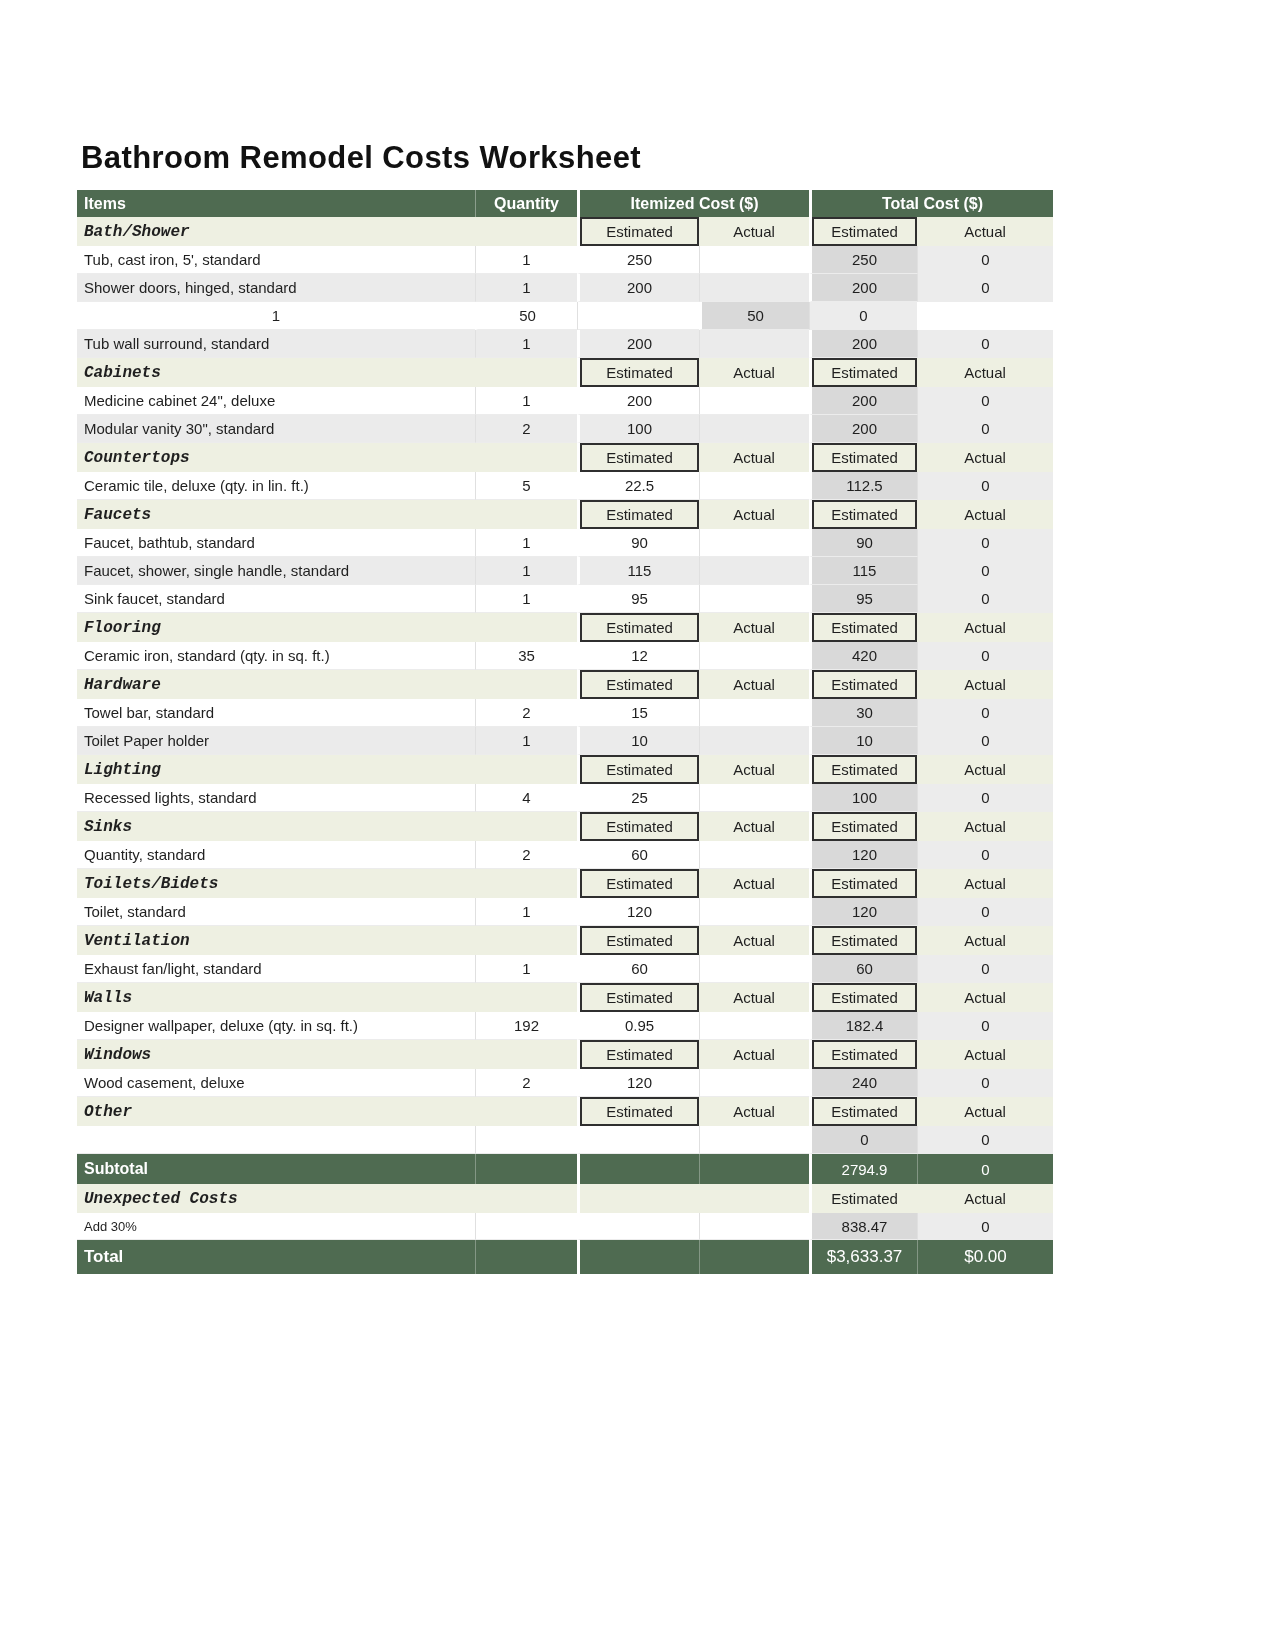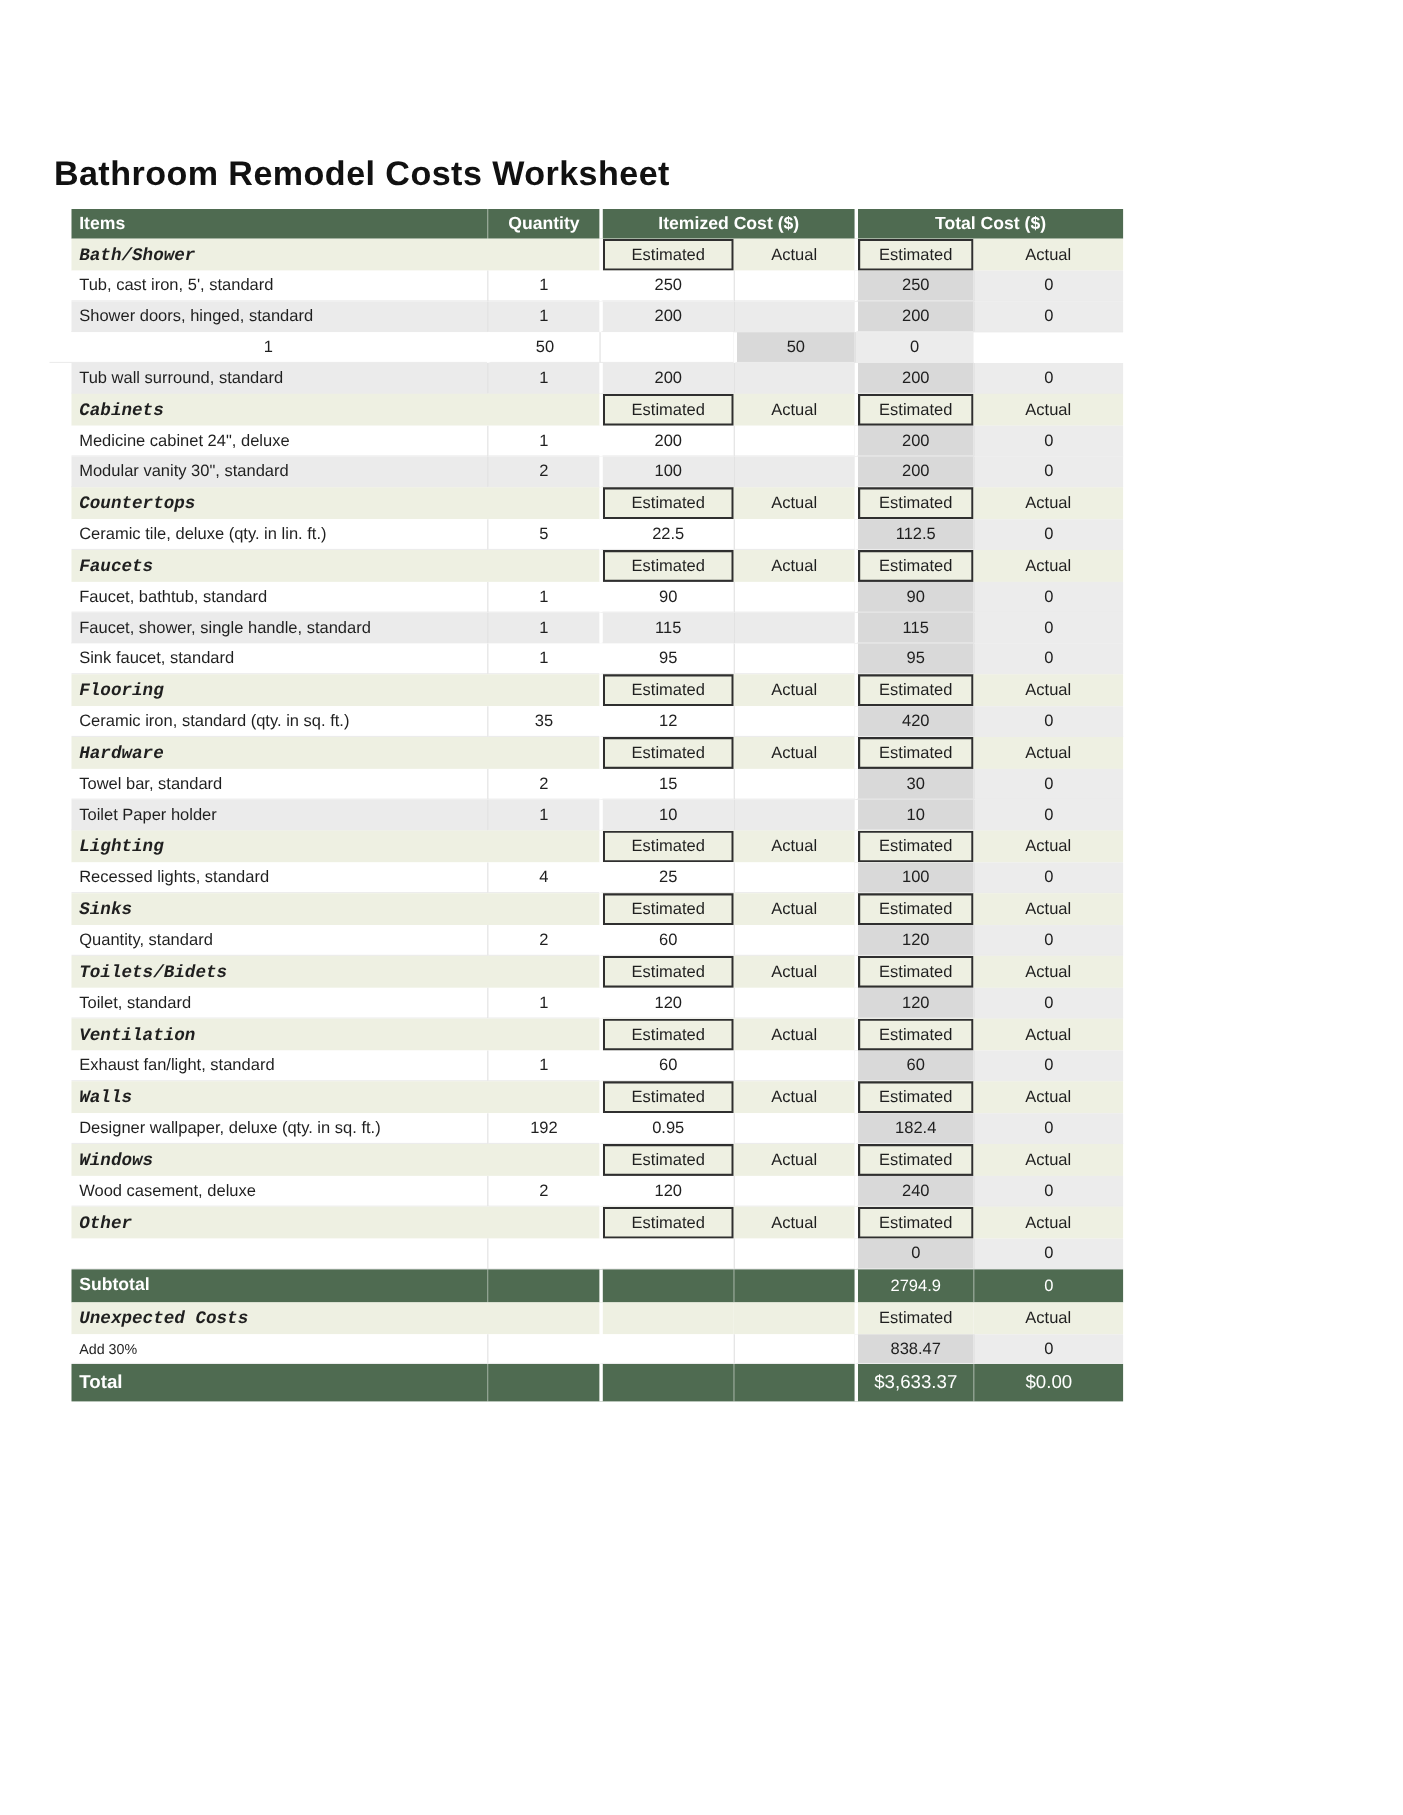--- a/index.html
+++ b/index.html
@@ -3,42 +3,42 @@
 <meta charset="utf-8">
 <style>
   * { box-sizing: border-box; }
   html, body { margin: 0; padding: 0; background: #ffffff; }
   body {
     width: 1275px; height: 1650px;
     font-family: "Liberation Sans", sans-serif;
     color: var(--text-dark, #1f1f1f);
     font-size: 15px;
   }
-  .page { padding: 140px 0 0 45px; }
+  .page { padding: 140px 0 0 77px; }
   .title {
     margin: 0 0 14px 4px;
     font-size: 31px;
     font-weight: bold;
     letter-spacing: 0.4px;
     color: #111111;
   }
   .worksheet { width: 976px; }
   .row {
     display: grid;
     grid-template-columns: 398px 102px 122px 110px 108px 136px;
     align-items: stretch;
   }
   .c {
     display: flex;
     align-items: center;
     padding: 1px 7px;
     min-height: 28px;
     background: #ffffff;
   }
-  .cname { justify-content: flex-start; text-align: left; margin-left: 20px; }
+  .cname { justify-content: flex-start; text-align: left; }
   .num, .sub { justify-content: center; text-align: center; }
 
   
   .head .c {
     background: var(--header-green, #4f6b51);
     color: #ffffff;
     font-weight: bold;
     font-size: 16px;
     min-height: 27px;
     border-left: 1px solid rgba(255,255,255,.35);

